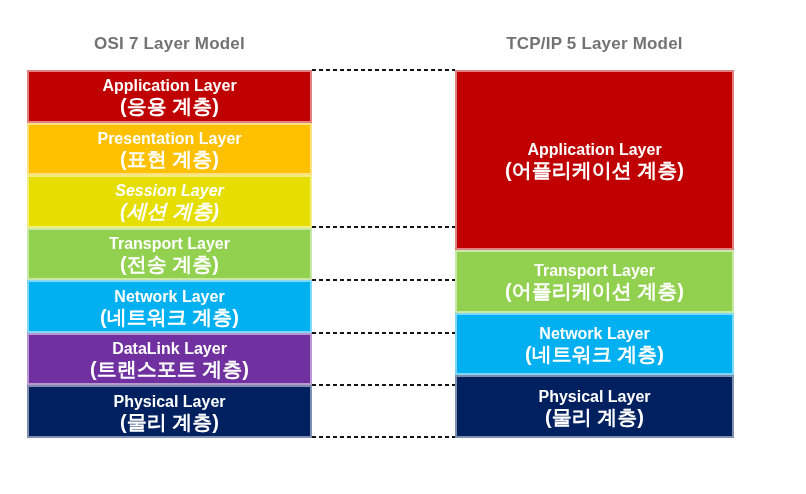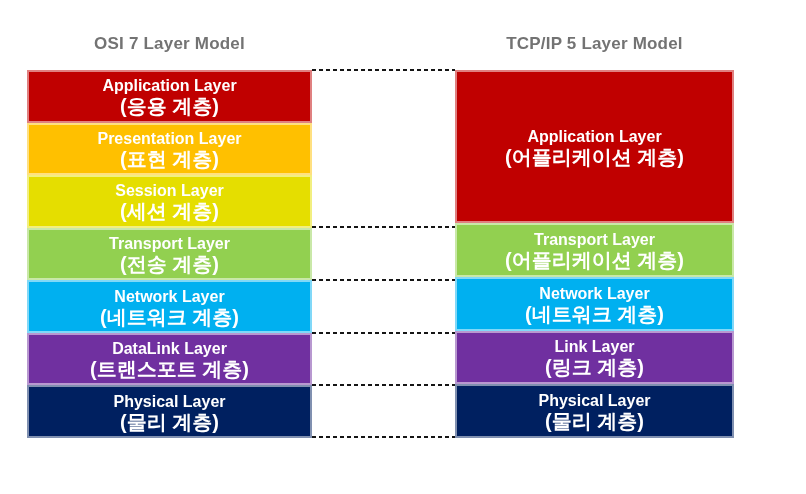--- a/index.html
+++ b/index.html
@@ -82,21 +82,21 @@
 
   <div id="osi-stack" class="stack">
     <div class="layer u1" style="background: rgb(192, 0, 0);">
       <div class="en">Application Layer</div>
       <div class="ko">(응용 계층)</div>
     </div>
     <div class="layer u1" style="background: rgb(255, 192, 0);">
       <div class="en">Presentation Layer</div>
       <div class="ko">(표현 계층)</div>
     </div>
-    <div class="layer u1" style="background: rgb(229, 222, 0);">
+    <div class="layer u1" style="background: rgb(229, 222, 0); font-style: italic;">
       <div class="en">Session Layer</div>
       <div class="ko">(세션 계층)</div>
     </div>
     <div class="layer u1" style="background: rgb(146, 208, 80);">
       <div class="en">Transport Layer</div>
       <div class="ko">(전송 계층)</div>
     </div>
     <div class="layer u1" style="background: rgb(0, 176, 240);">
       <div class="en">Network Layer</div>
       <div class="ko">(네트워크 계층)</div>
@@ -117,24 +117,20 @@
       <div class="ko">(어플리케이션 계층)</div>
     </div>
     <div class="layer u1" style="background: rgb(146, 208, 80);">
       <div class="en">Transport Layer</div>
       <div class="ko">(어플리케이션 계층)</div>
     </div>
     <div class="layer u1" style="background: rgb(0, 176, 240);">
       <div class="en">Network Layer</div>
       <div class="ko">(네트워크 계층)</div>
     </div>
-    <div class="layer u1" style="background: rgb(112, 48, 160);">
-      <div class="en">Link Layer</div>
-      <div class="ko">(링크 계층)</div>
-    </div>
     <div class="layer u1" style="background: rgb(0, 32, 96);">
       <div class="en">Physical Layer</div>
       <div class="ko">(물리 계층)</div>
     </div>
   </div>
 
   <div id="connector">
     <div class="dash dash-0"></div>
     <div class="dash dash-1"></div>
     <div class="dash dash-2"></div>

